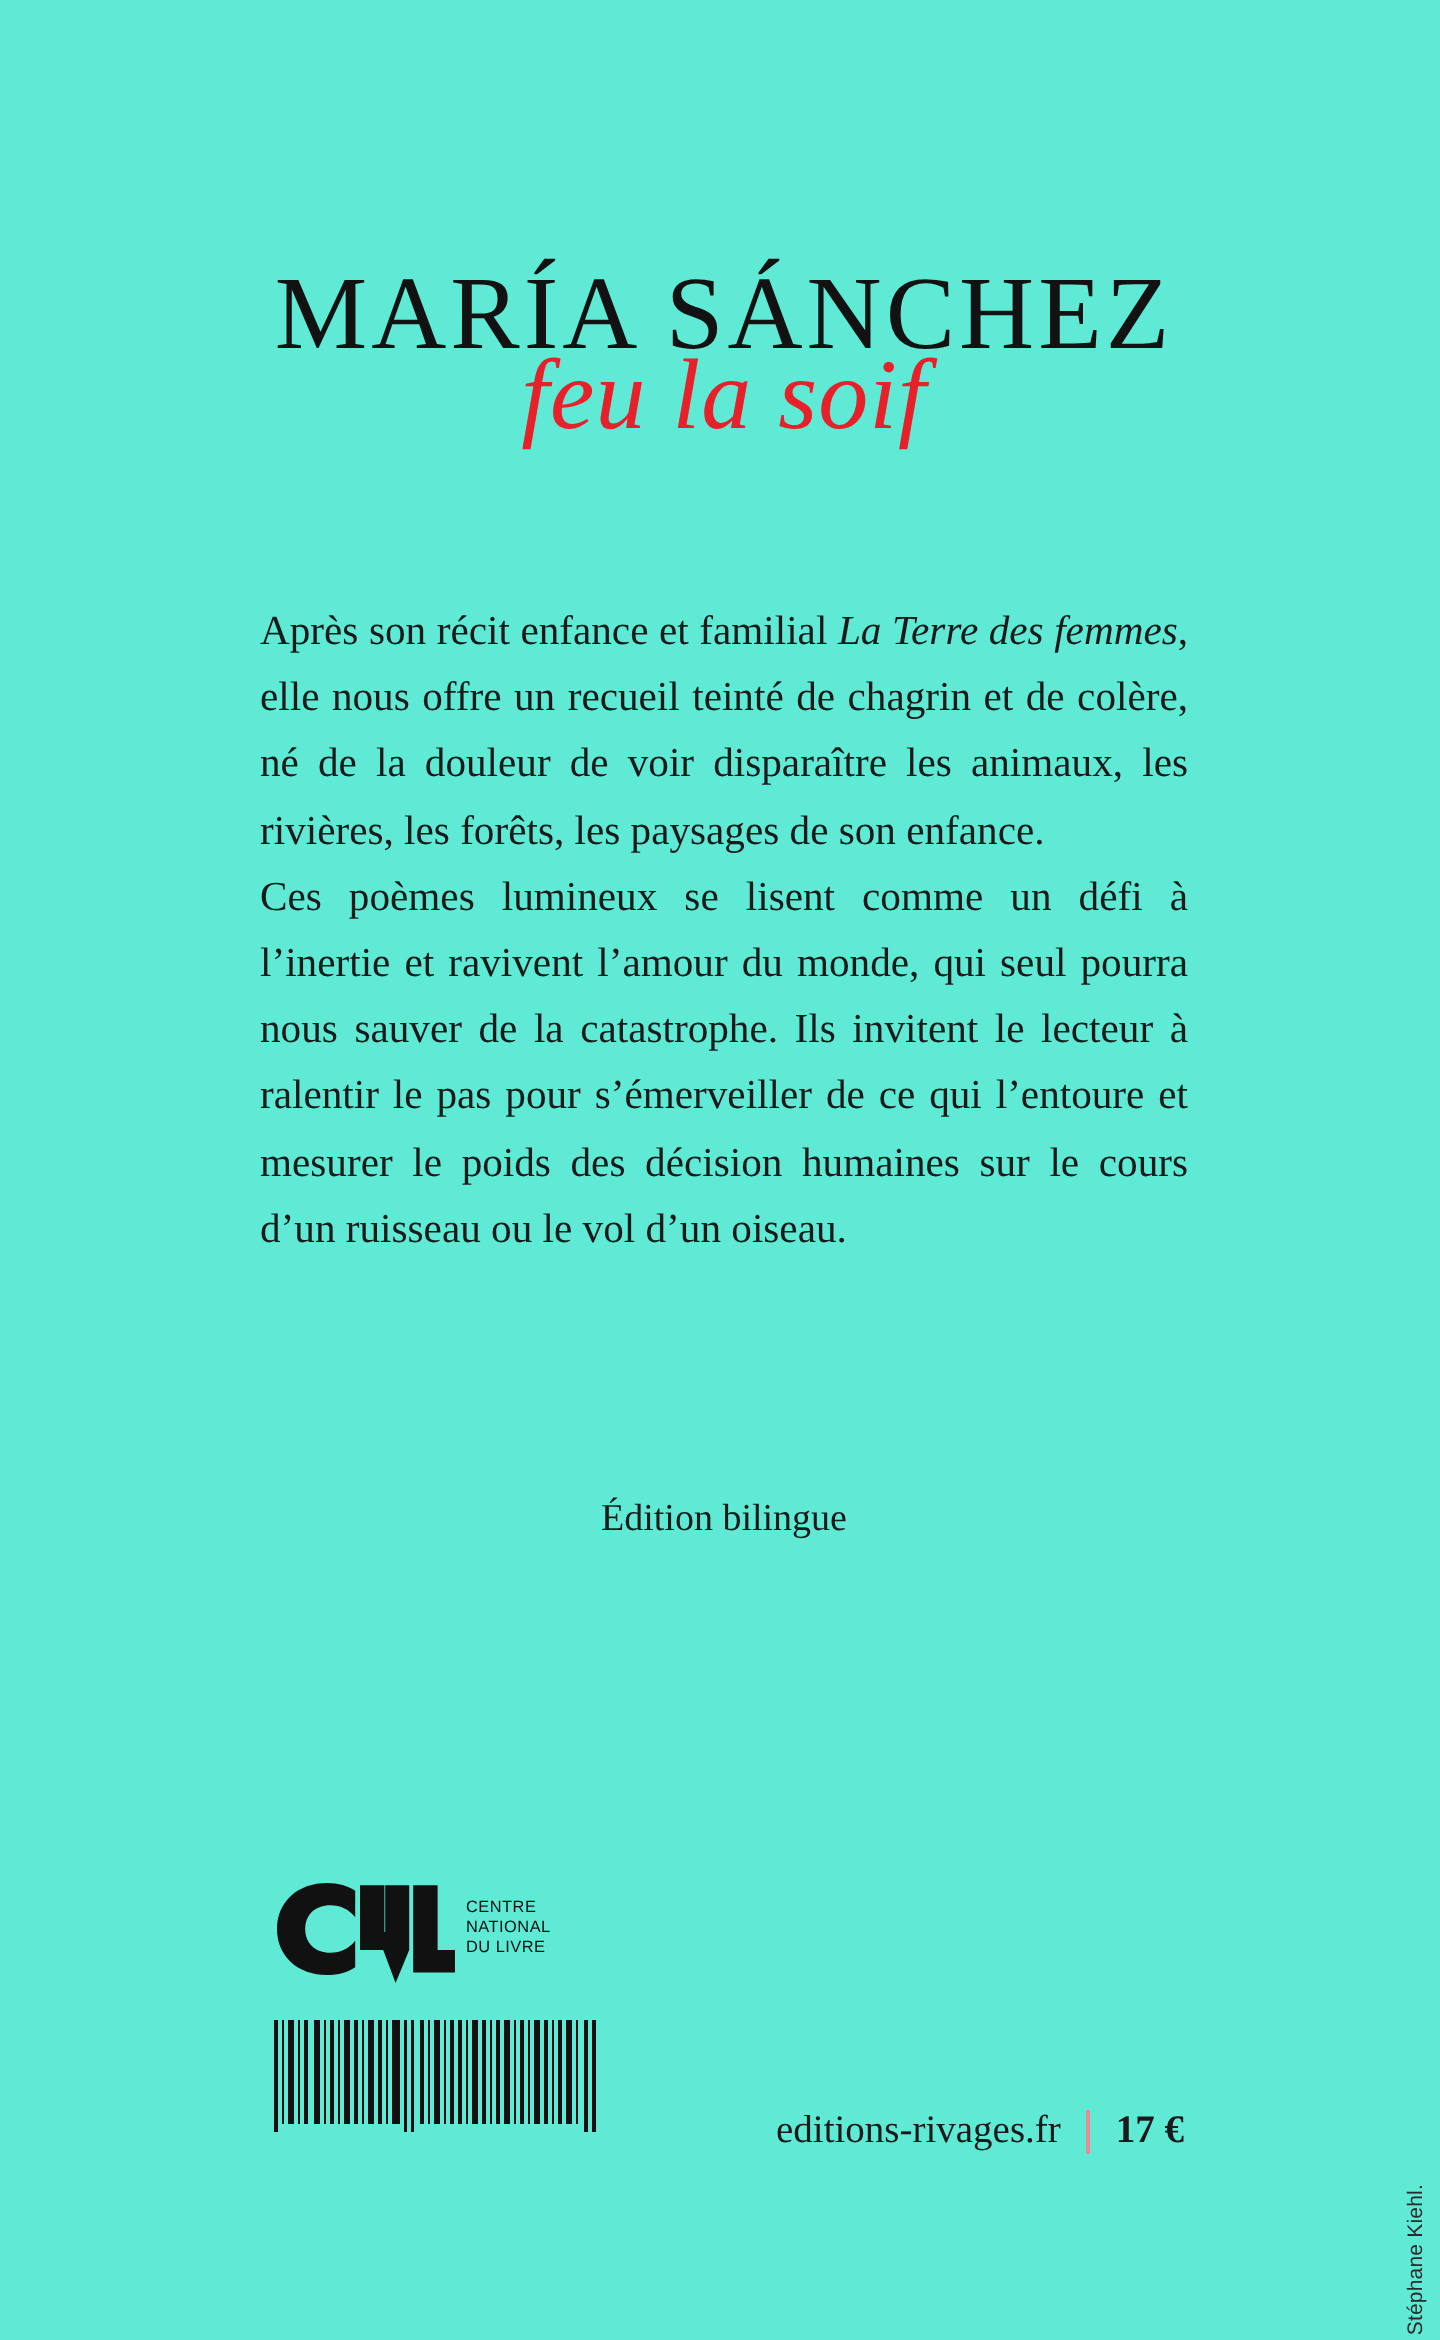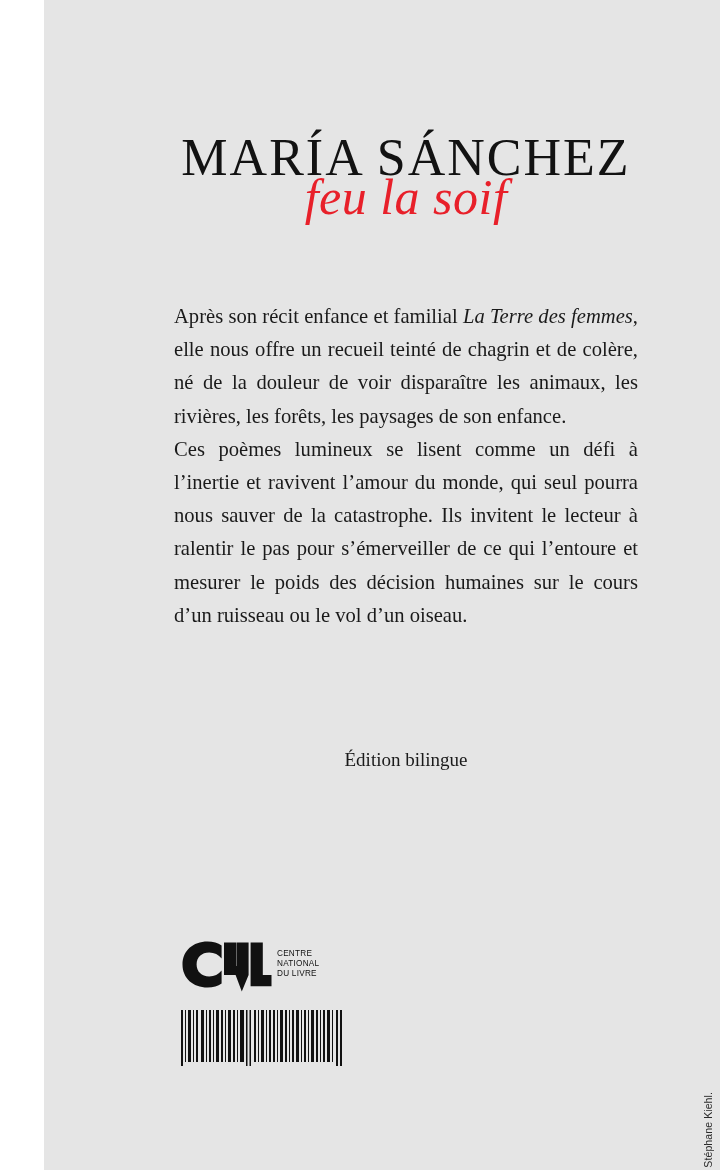--- a/index.html
+++ b/index.html
@@ -13,22 +13,21 @@
     height: 1170px;
     position: relative;
     overflow: hidden;
     font-family: "Liberation Serif", "DejaVu Serif", serif;
     color: #1a1a1a;
   }
 
   .page {
     position: absolute;
     inset: 0;
-    background: #e5e5e5;
-    margin-left: 44px;
+    background: #5eead4;
   }
 
   
   .masthead {
     position: absolute;
     left: 130px;
     top: 132px;
     width: 464px;
     text-align: center;
   }
@@ -251,16 +250,21 @@
         <rect x="140" y="0" width="1" height="52"></rect>
         <rect x="143" y="0" width="2" height="52"></rect>
         <rect x="147" y="0" width="3" height="52"></rect>
         <rect x="152" y="0" width="1" height="52"></rect>
         <rect x="156" y="0" width="2" height="56"></rect>
         <rect x="160" y="0" width="2" height="56"></rect>
       </g>
     </svg>
   </div>
 
+  <div class="imprint-row">
+    <span class="imprint-site">editions-rivages.fr</span>
+    <span class="imprint-rule" style="background: rgb(240, 138, 148);"></span>
+    <span class="imprint-price">17 €</span>
+  </div>
 
   <div class="cover-credit">En couverture : © Stéphane Kiehl.</div>
 
 </div>
 
 </body></html>

